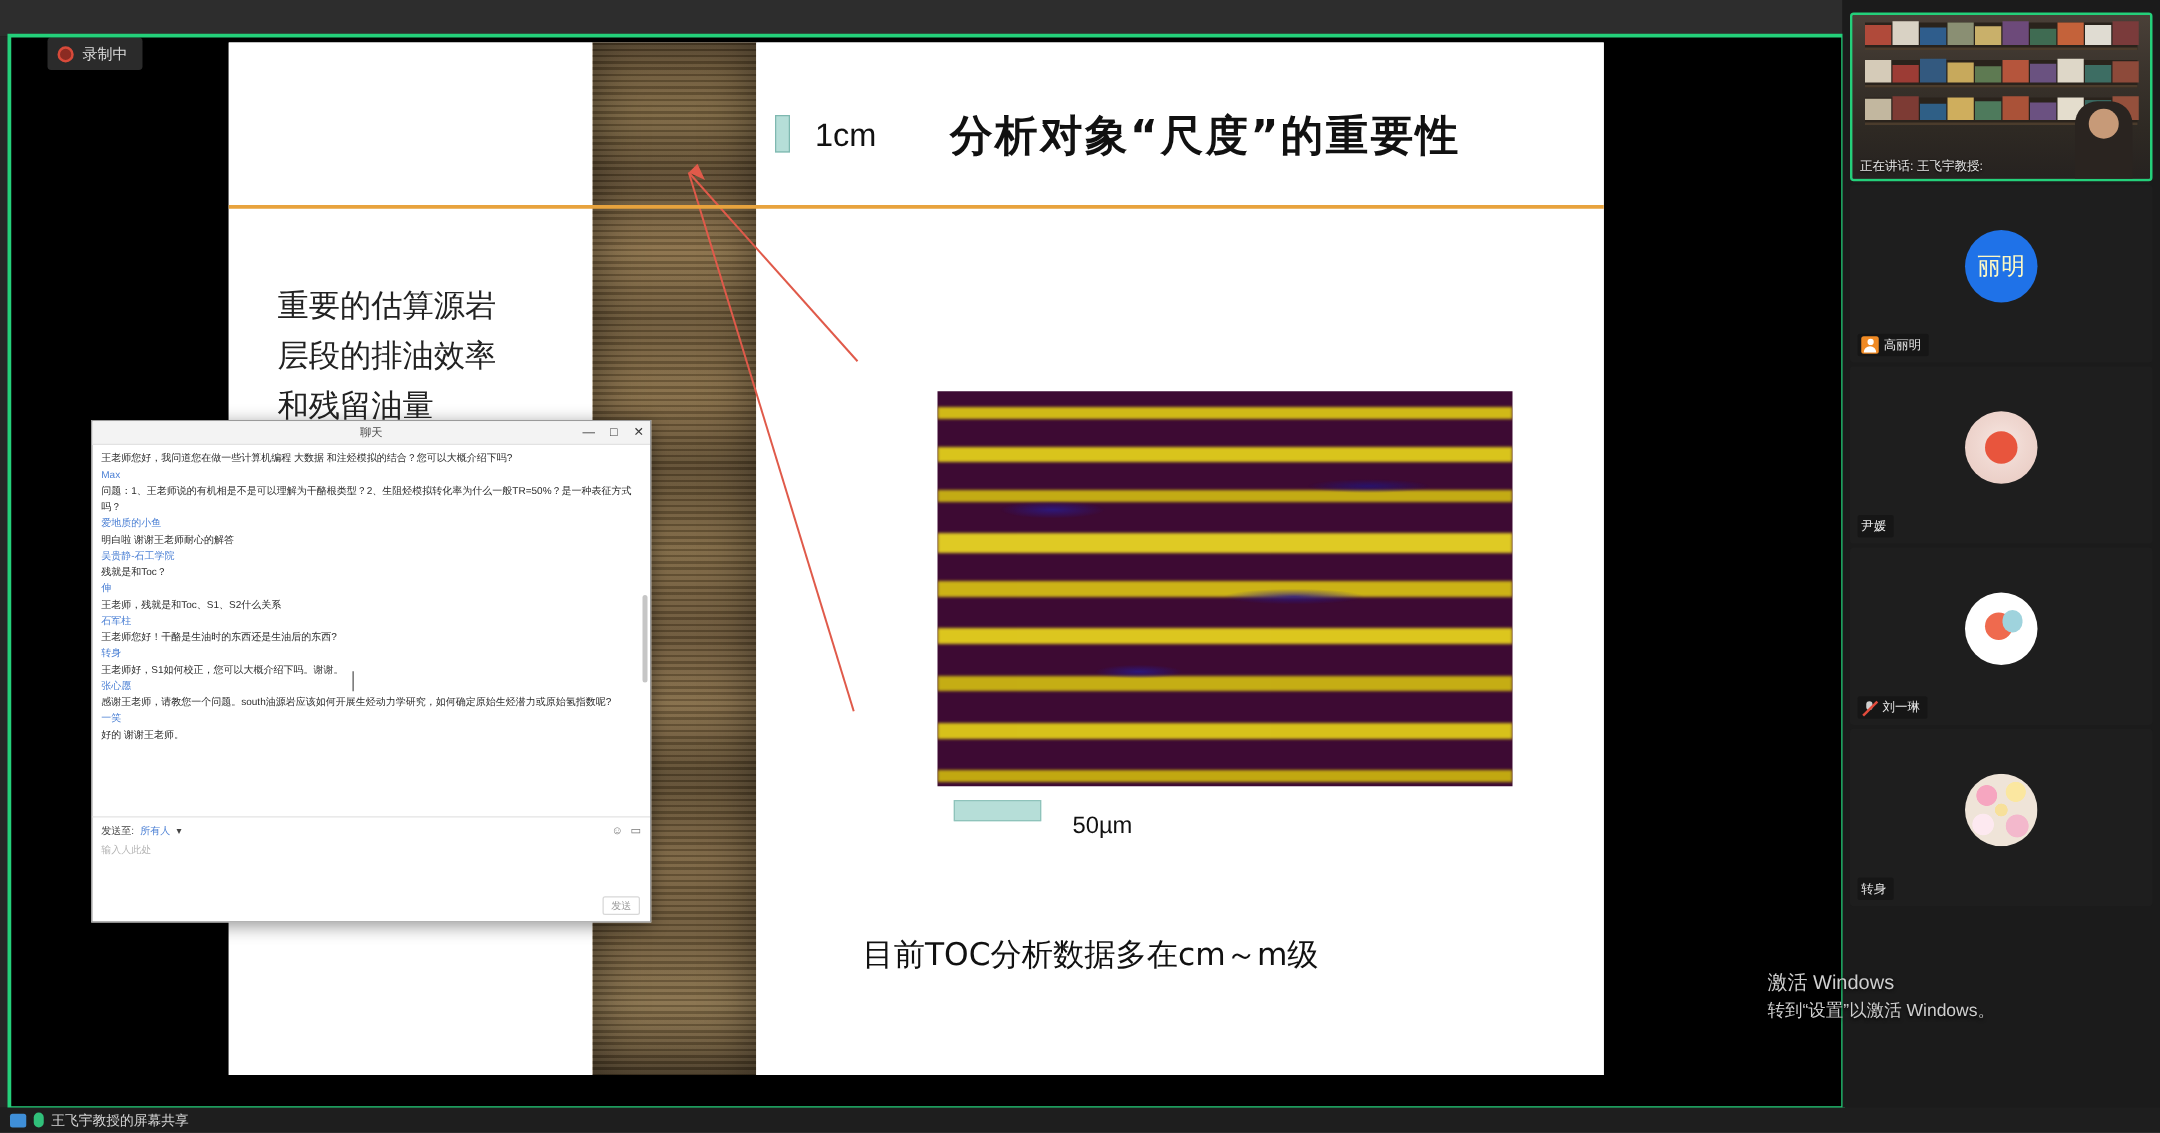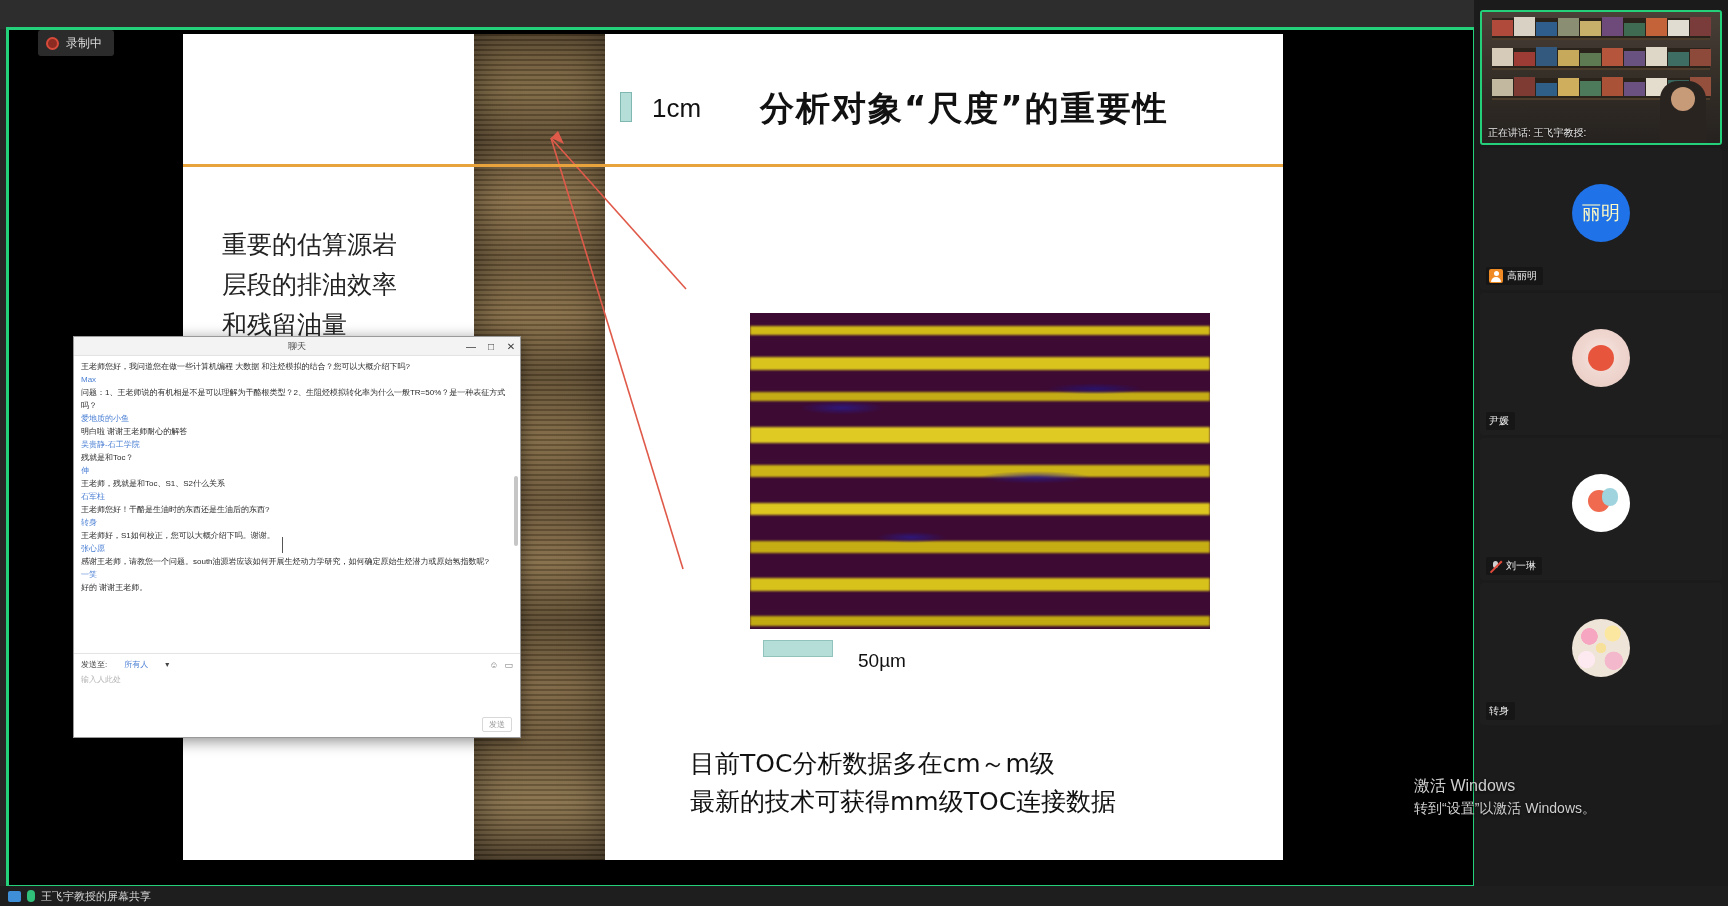--- a/index.html
+++ b/index.html
@@ -82,21 +82,21 @@
      display:flex; align-items:center; position:relative; }
   .chat-tb-title { flex:1; text-align:center; font-size:9px; color:#4a4a4a; }
   .chat-tb-btns { position:absolute; right:3px; top:0; display:flex; gap:8px; align-items:center; height:19px;}
   .tbb { width:12px; height:12px; color:#3a3a3a; font-size:10px; line-height:12px; text-align:center; cursor:pointer;}
   .chat-body { flex:1; padding:4px 7px 0 7px; overflow:hidden; position:relative; }
   .chat-name { color:#4a7fd4; font-size:8px; line-height:13px; }
   .chat-msg { color:#2b2b2b; font-size:8px; line-height:13px; }
   .chat-scroll { position:absolute; right:2px; top:120px; width:4px; height:70px; background:#c6c6c6; border-radius:2px;}
   .caret { position:absolute; left:282px; top:537px; width:1px; height:16px; background:#555; }
   .chat-foot { border-top:1px solid #e3e3e3; padding:5px 7px; }
-  .foot-row { display:flex; align-items:center; gap:17px; font-size:8px; color:#444; }
+  .foot-row { display:flex; align-items:center; gap:5px; font-size:8px; color:#444; }
   .foot-to { color:#4a7fd4; }
   .foot-icons { margin-left:auto; display:flex; gap:6px; color:#7a7a7a; font-size:9px; }
   .chat-input { margin-top:4px; font-size:8px; color:#b4b4b4; height:58px; }
   .chat-send { position:absolute; right:8px; bottom:5px; font-size:8px; color:#9a9a9a;
      border:1px solid #d8d8d8; padding:1px 6px; border-radius:2px; }
 
   
   .rail { position:absolute; right:0; top:0; width:254px; height:886px; background:#1b1b1b;
      display:flex; flex-direction:column; gap:3px; padding:10px 6px 0 6px; }
   .tile { position:relative; background:#202020; border-radius:3px; overflow:hidden; flex:0 0 auto; }
@@ -186,21 +186,20 @@
     <div>层段的排油效率</div>
     <div>和残留油量</div>
   </div>
 
   <div class="micro"></div>
   <div class="scalebar"></div>
   <div class="scale-label">50µm</div>
 
   <div class="bottom-text">
     <div>目前TOC分析数据多在cm～m级</div>
-    <div>最新的技术可获得mm级TOC连接数据</div>
   </div>
 
   <svg class="arrows" viewBox="0 0 1100 826">
     <line x1="368" y1="104" x2="503" y2="255" stroke="#e05a4a" stroke-width="1.6"></line>
     <line x1="368" y1="104" x2="500" y2="535" stroke="#e05a4a" stroke-width="1.6"></line>
     <polygon points="368,104 381,110 375,97" fill="#e05a4a"></polygon>
   </svg>
 
   <div class="rec">
     <div class="rec-dot"></div>

